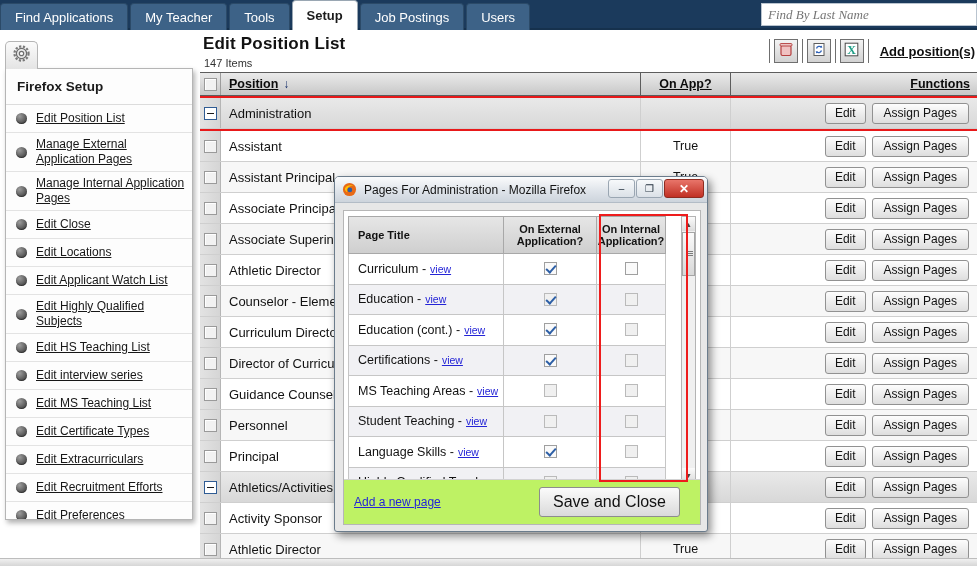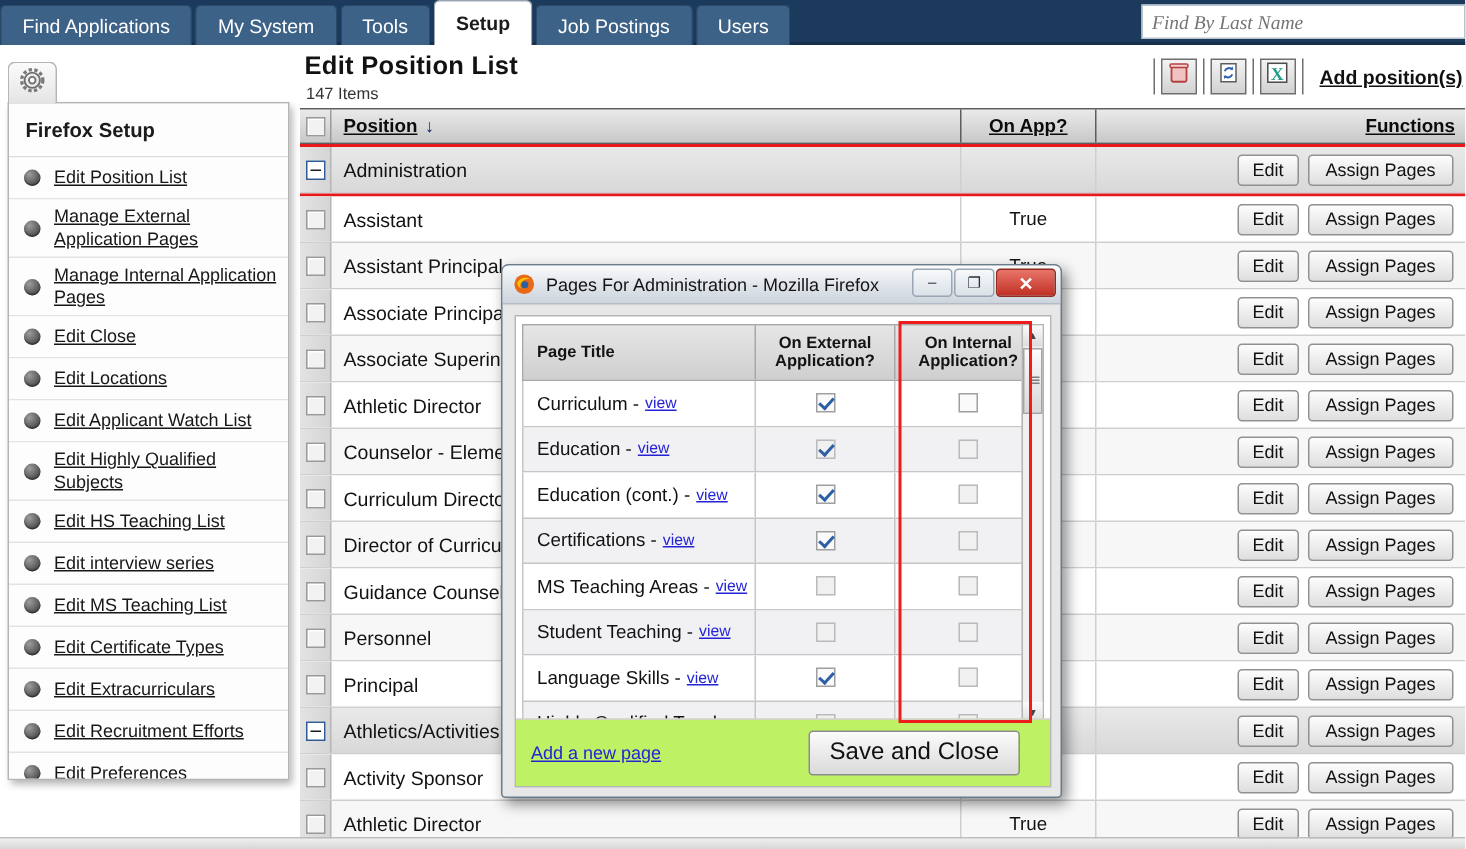--- a/index.html
+++ b/index.html
@@ -259,21 +259,21 @@
     width: 374px; height: 330px;
     padding: 7px 8px 8px 8px;
   }
   .dlg-inner {
     width: 100%; height: 100%;
     background: #ffffff;
     border: 1px solid #b6b6b6;
     position: relative;
     overflow: hidden;
   }
-  .ptable { position: absolute; left: 4px; top: 5px; width: 347px; }
+  .ptable { position: absolute; left: 4px; top: 5px; width: 318px; }
   .pt-head {
     display: flex;
     background: linear-gradient(to bottom,#e6e6e6,#cfcfcf);
     border: 1px solid #a8a8a8;
     height: 38px;
   }
   .pth {
     display: flex; align-items: center; justify-content: center;
     font-size: 11px; font-weight: bold; color: #131313;
     text-align: center; line-height: 12.5px;
@@ -361,21 +361,21 @@
 <body>
 
 <div id="app">
 
   <div class="navbar">
     <div class="nav-tabs">
       <div class="nav-tab">
           <span>Find Applications</span>
         </div>
       <div class="nav-tab">
-          <span>My System</span>
+          <span>My Teacher</span>
         </div>
       <div class="nav-tab">
           <span>Tools</span>
         </div>
       <div class="nav-tab active">
           <span>Setup</span>
         </div>
       <div class="nav-tab">
           <span>Job Postings</span>
         </div>

